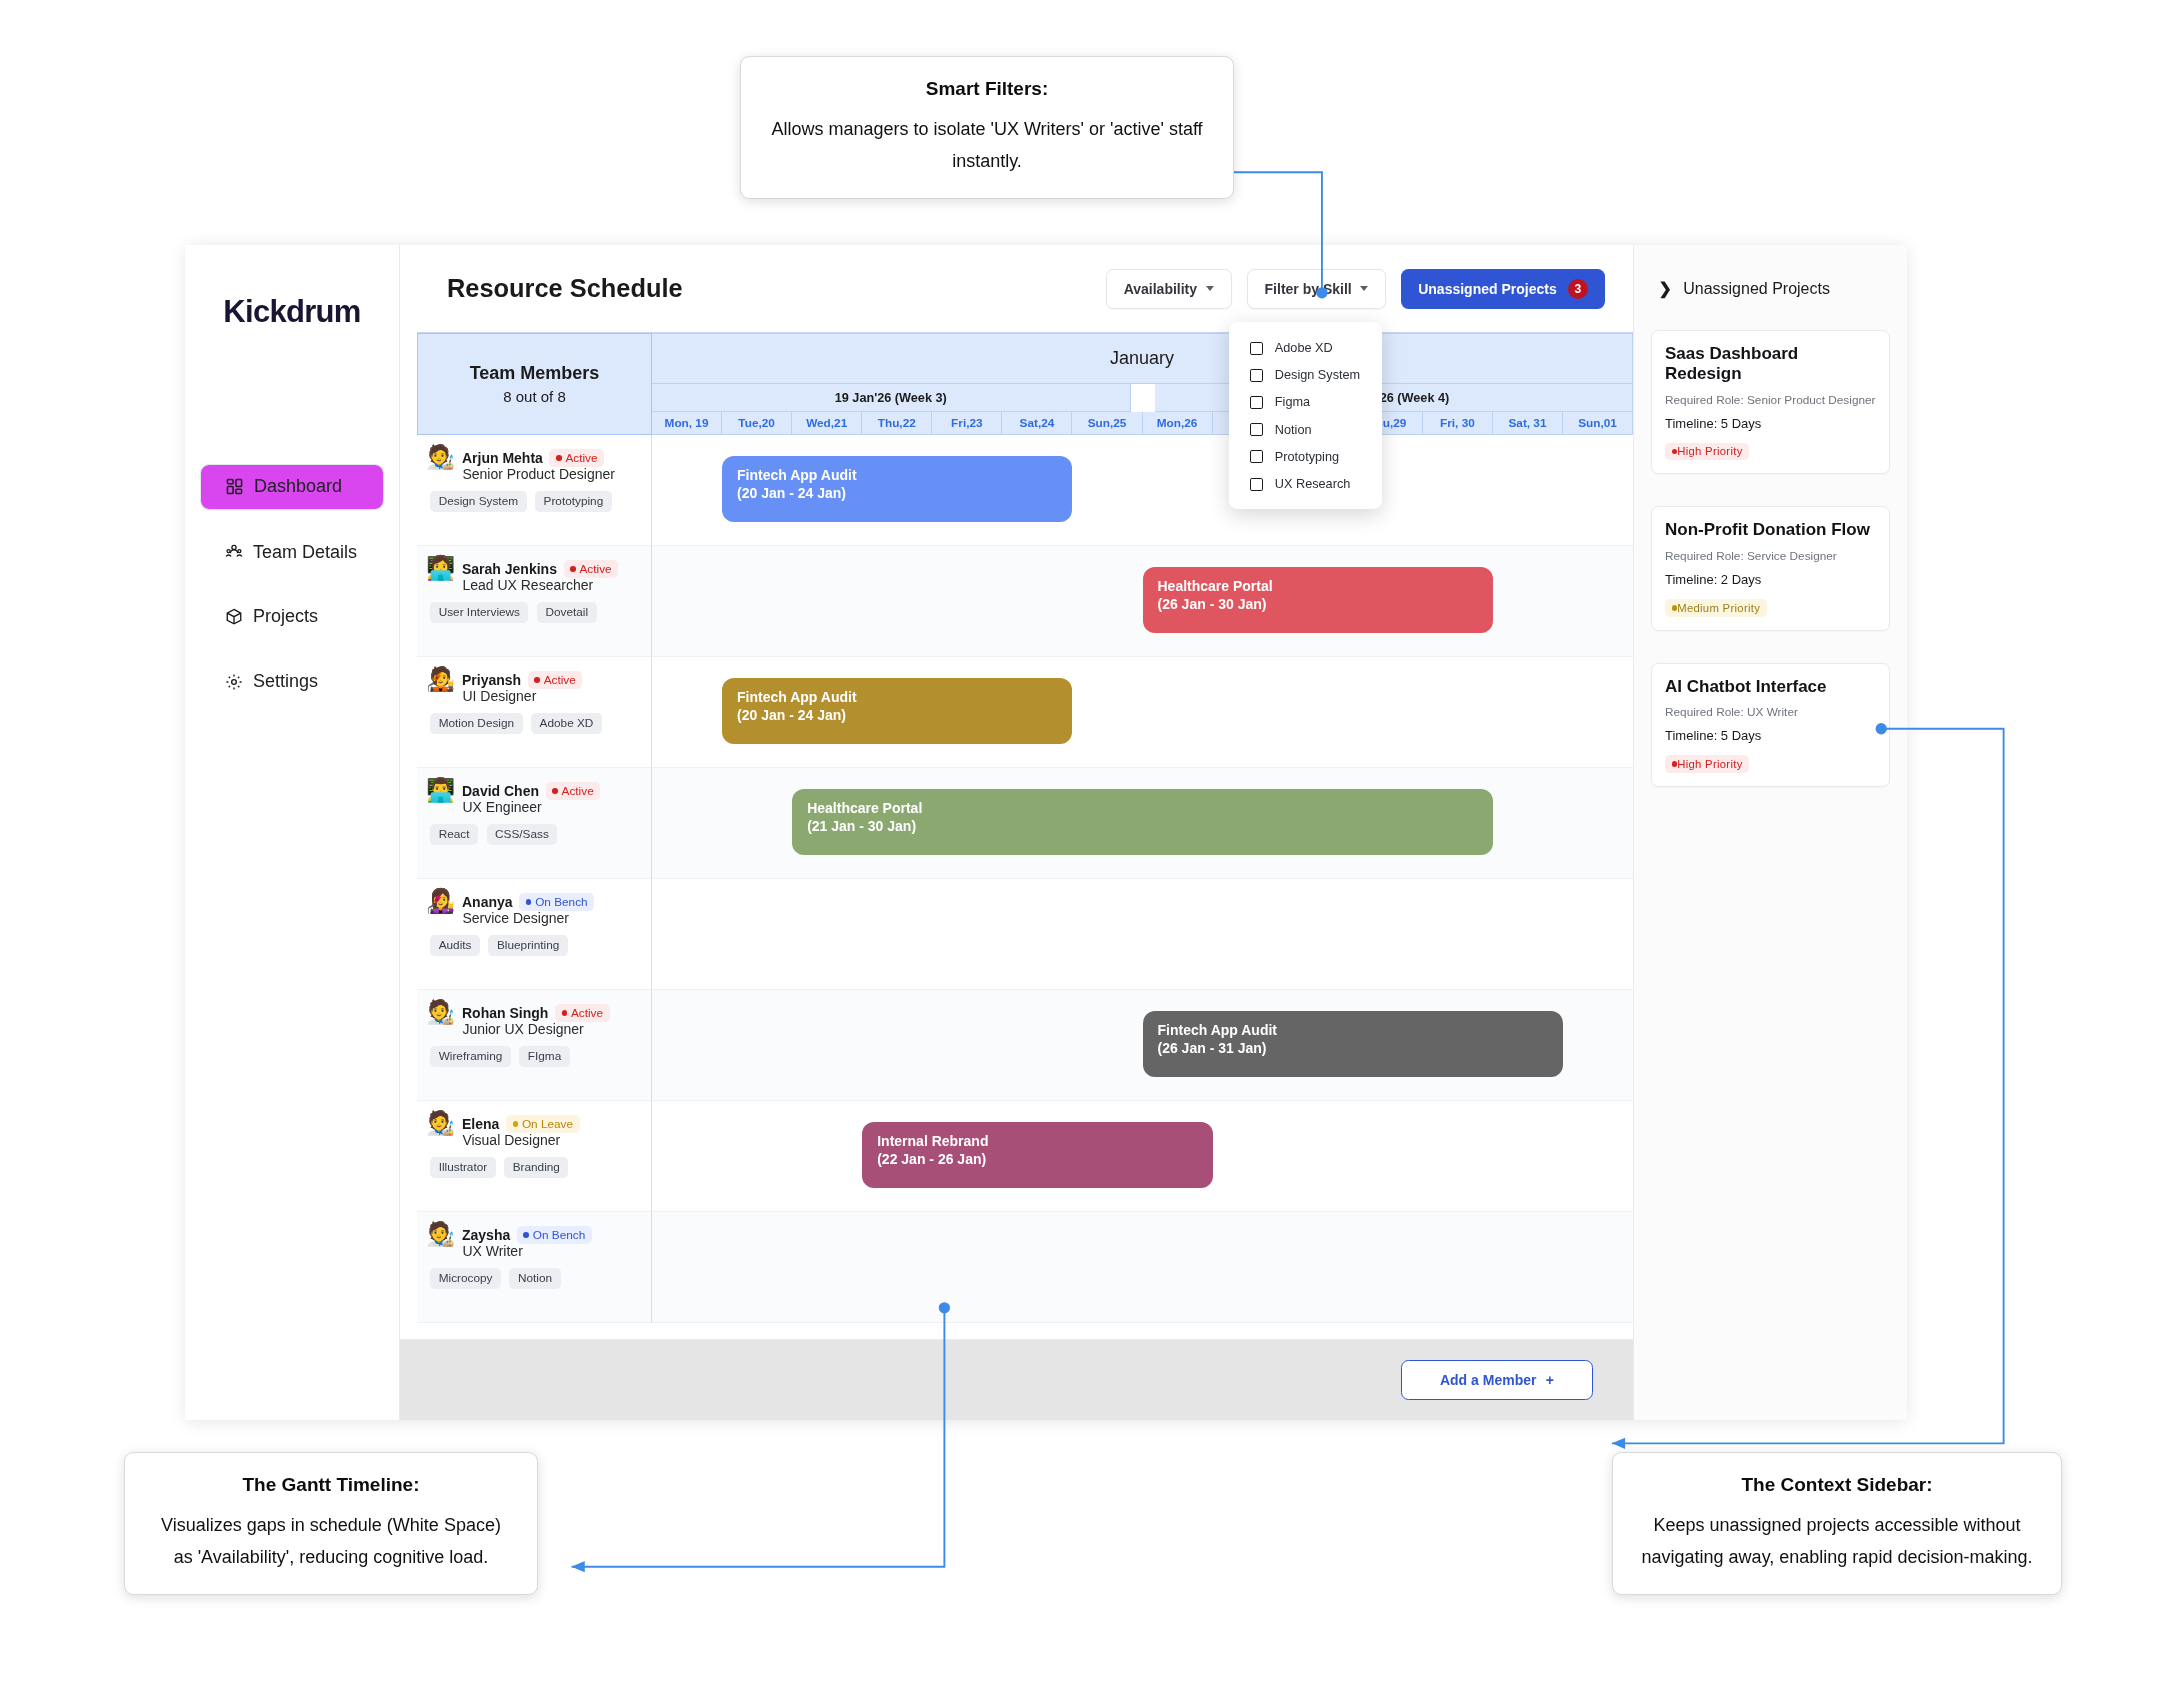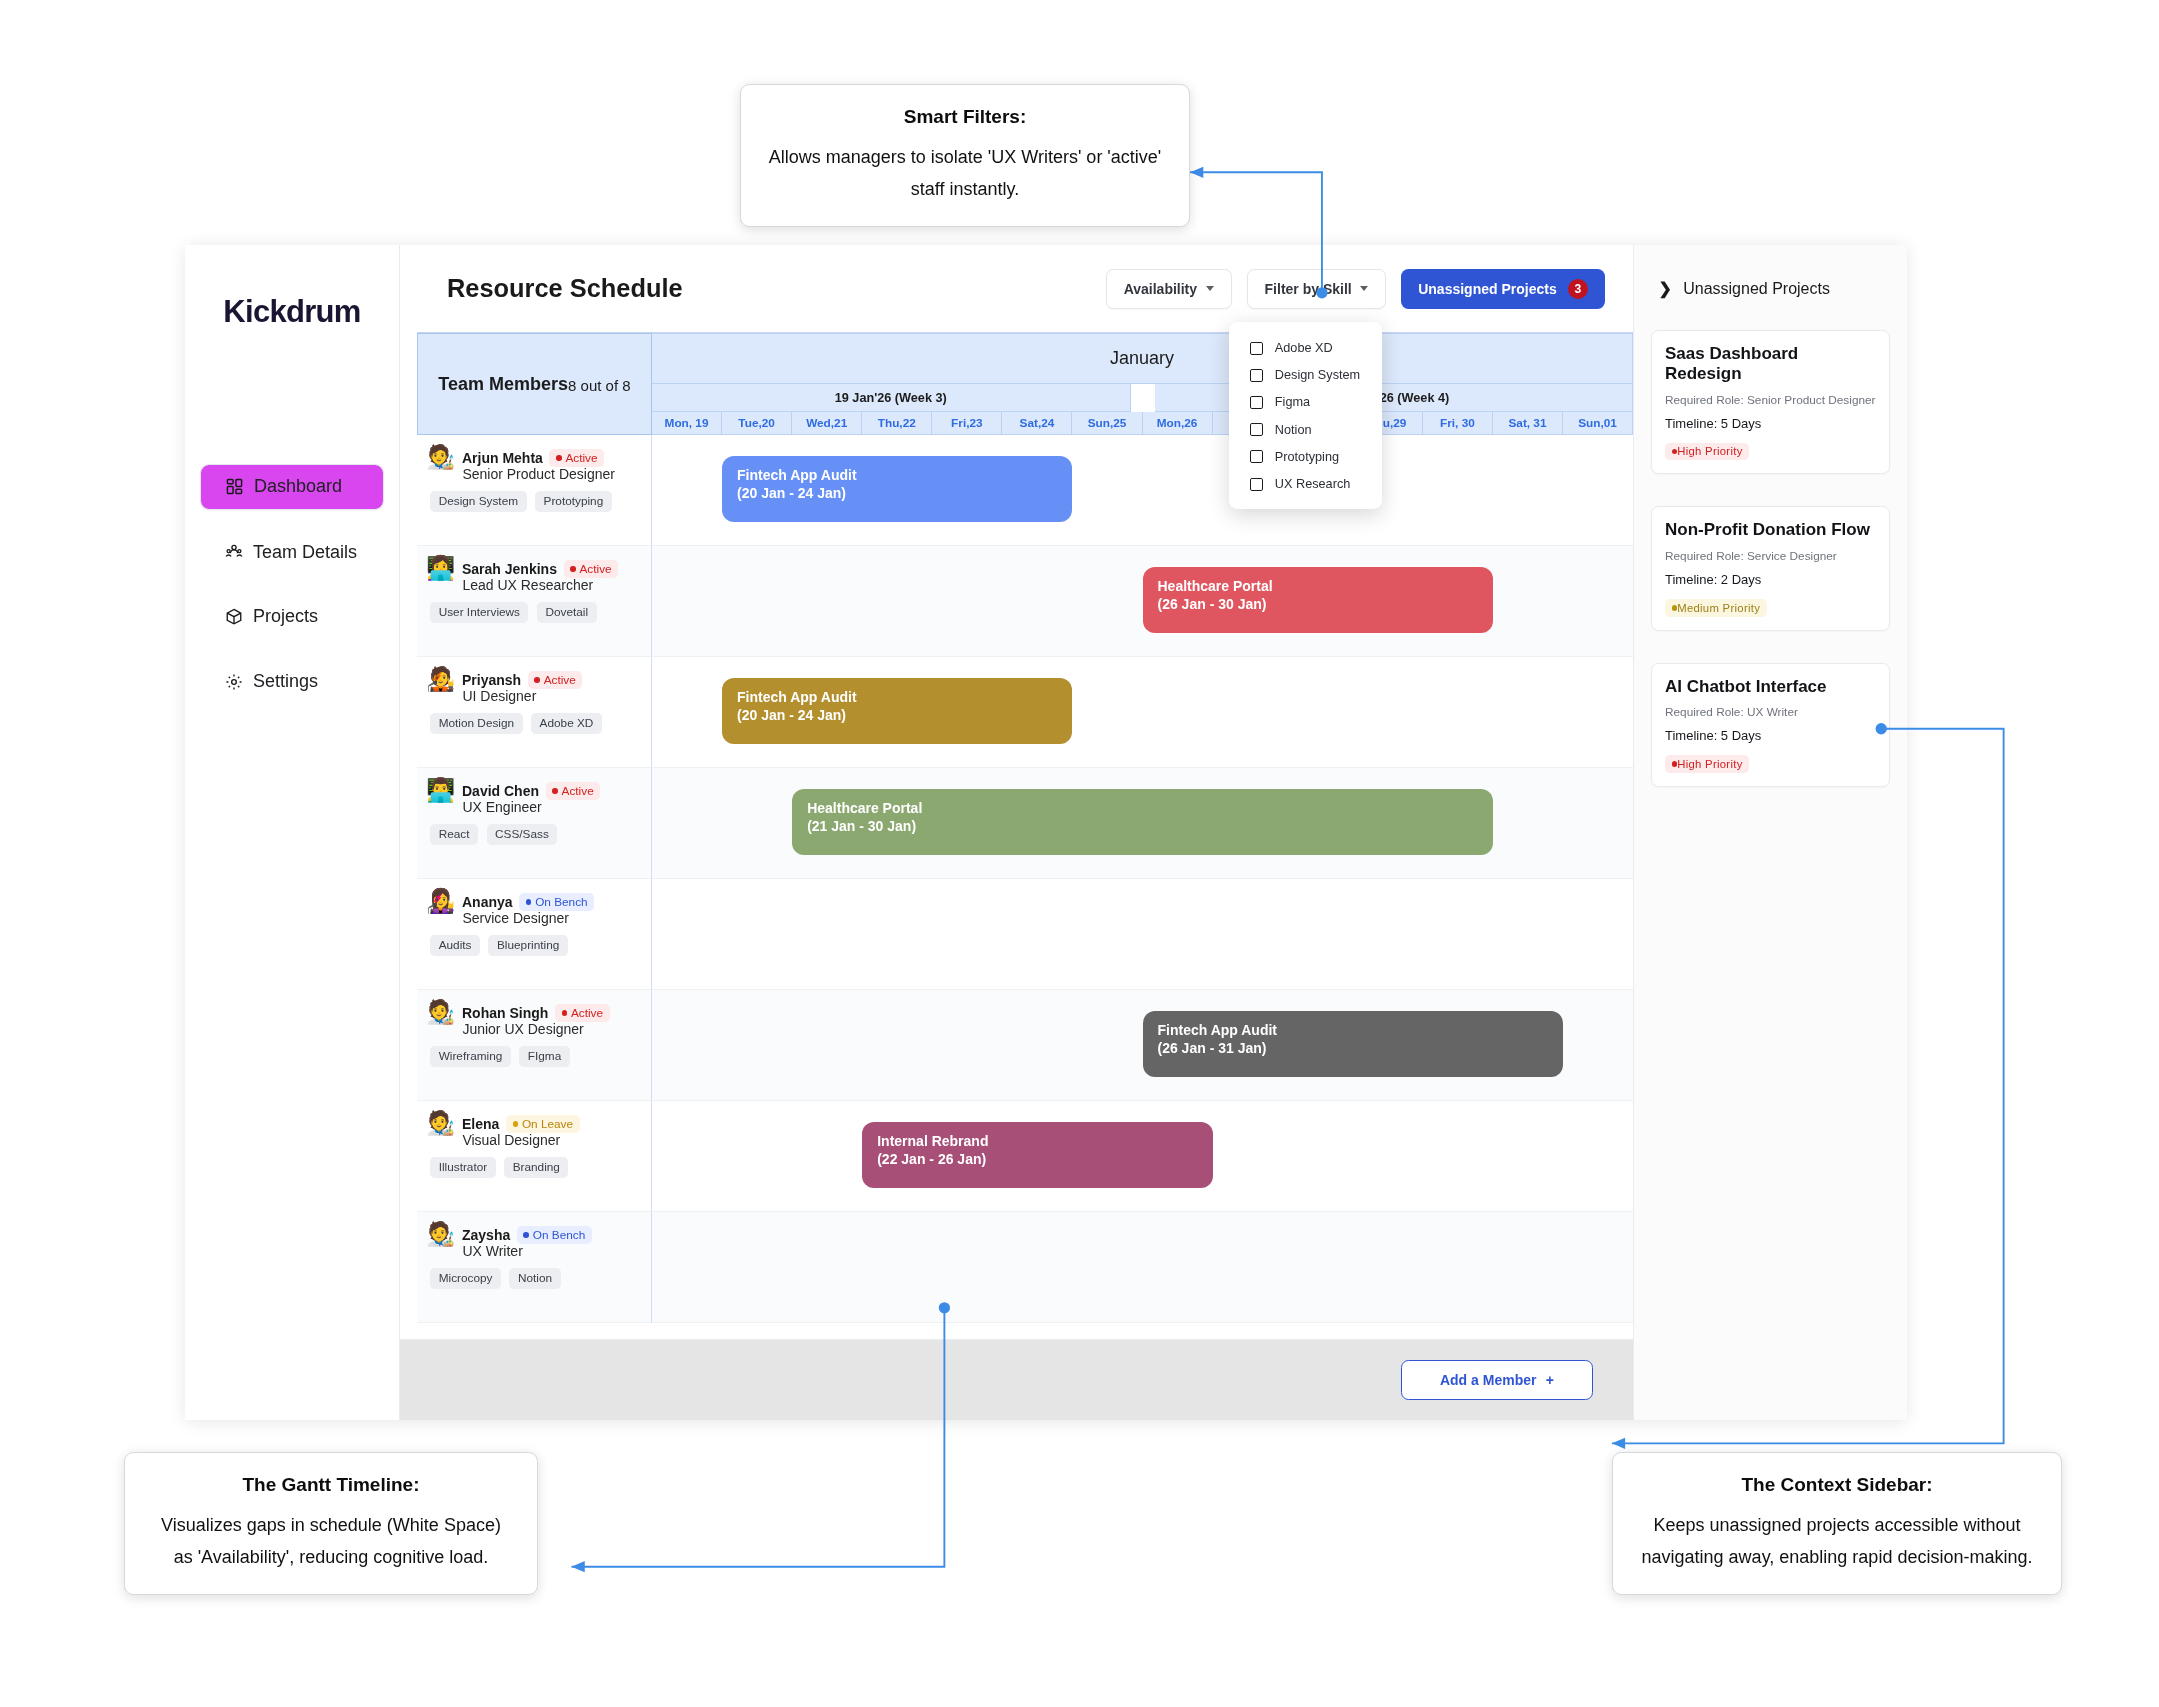--- a/index.html
+++ b/index.html
@@ -87,21 +87,21 @@
   }
   .skill-row{ display:flex; align-items:center; gap:12.2px; padding:6.6px 0 6.6px 21px; font-size:12.7px; color:#2b2f36; }
   .cbox{ width:13px; height:13px; border:1.5px solid #1c1c1c; border-radius:1.9px; flex:0 0 13px; }
 
   
   #grid-wrap{ flex:1 1 auto; display:flex; flex-direction:column; padding:0 0 0 17px; min-height:0; }
   #grid{ display:flex; border-top:0.9px solid #c7d6f2; }
   #tm-col{ width:235px; flex:0 0 235px; }
   #tm-head{
     height:102px; background:#dce8fb; border:0.9px solid #a9c4ef;
-    display:flex; align-items:center; justify-content:center;
+    display:flex; flex-direction:column; align-items:center; justify-content:center;
   }
   #tm-head .t1{ font-size:18px; font-weight:bold; color:#1c1c1c; }
   #tm-head .t2{ font-size:15px; color:#1c1c1c; margin-top:3.8px; }
   .member{
     height:111px; border-bottom:0.9px solid #eef0f3; border-right:0.9px solid #cfddf5;
     padding:11.3px 0 0 9.4px; position:relative;
   }
   .member:nth-child(even){ background:#fafbfc; }
   .m-top{ display:flex; align-items:center; gap:6.6px; }
   .m-avatar{ font-size:23.5px; line-height:1; width:29px; }
@@ -179,21 +179,21 @@
   .p-med{ background:#fbf6df; color:#9c8017; } .p-med .dot{ background:#b9950f; }
 
   
   .callout{
     position:absolute; background:#fff; border:0.9px solid #d6d8dc; border-radius:9.4px;
     box-shadow:0 2.8px 11.3px rgba(0,0,0,0.13);
     padding:21px 24.5px; text-align:center; z-index:60;
   }
   .callout .ct{ font-size:19px; font-weight:bold; color:#0d0d0d; margin-bottom:13px; }
   .callout .cb{ font-size:18px; color:#111; line-height:1.78; }
-  #co-filters{ left:740px; top:84px; width:450px; }
+  #co-filters{ left:740px; top:56px; width:494px; }
   #co-gantt{ left:124px; top:1452px; width:414px; }
   #co-sidebar{ left:1612px; top:1452px; width:450px; }
 
   
   svg#connectors{ position:absolute; left:0; top:0; width:2159px; height:1707px; pointer-events:none; z-index:55; }
 </style>
 </head>
 <body>
 
 <div id="app-window">

